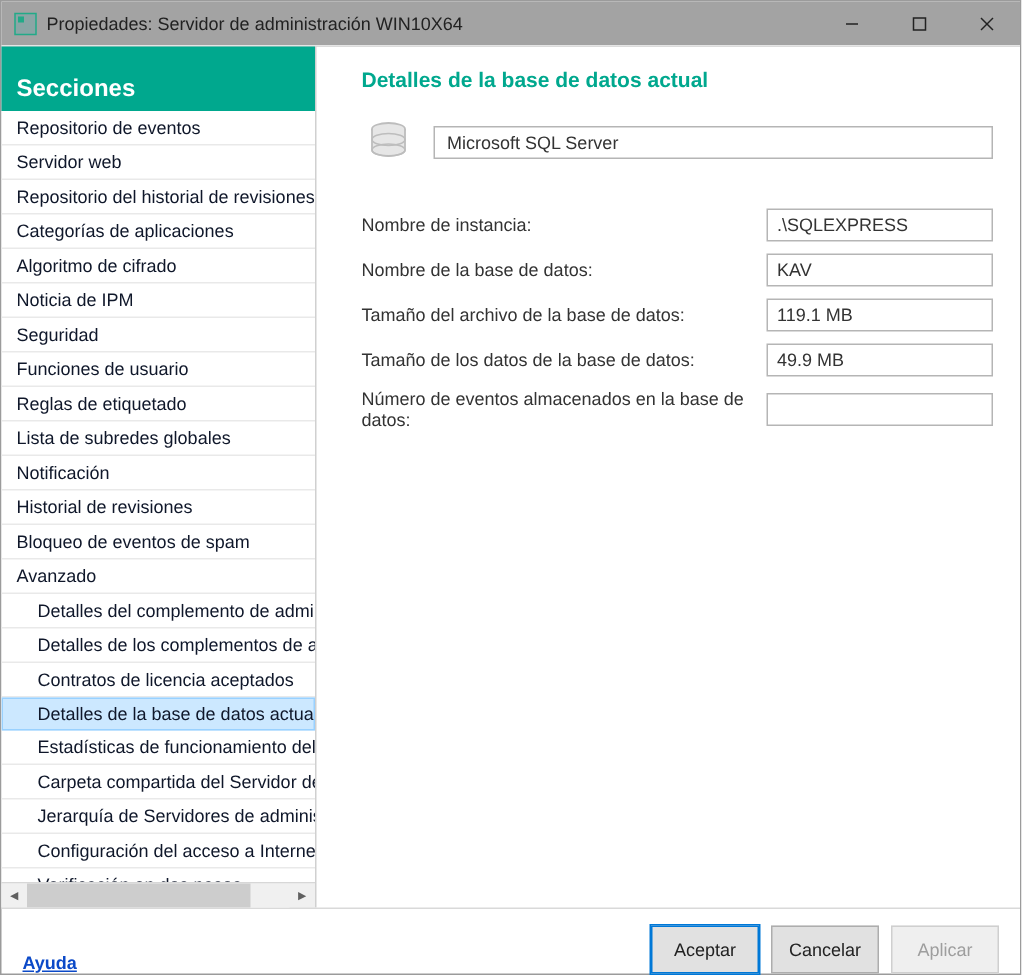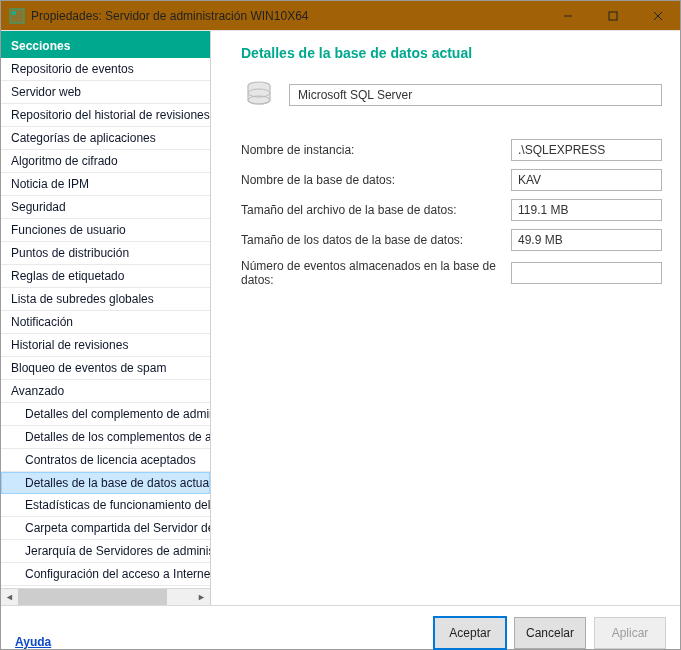--- a/index.html
+++ b/index.html
@@ -13,21 +13,21 @@
   .window {
     width: 681px; height: 650px;
     border: 1px solid #9b9b9b;
     display: flex; flex-direction: column;
     background: #fff;
   }
   .titlebar {
     height: 30px;
     display: flex; align-items: center;
     padding: 0 0 0 8px;
-    background: #a16207;
+    background: #a3a3a3;
     border-bottom: 1px solid #e5e5e5;
   }
   .title-icon {
     width: 16px; height: 16px;
     margin-right: 6px;
     display: inline-flex; align-items: center; justify-content: center;
   }
   .title-text { flex: 1; font-size: 12px; color: #222; }
   .win-btn {
     width: 45px; height: 29px;
@@ -42,22 +42,22 @@
   .sidebar {
     width: 210px;
     display: flex; flex-direction: column;
     border-right: 1px solid #d0d0d0;
     min-height: 0;
   }
   .sidebar-header {
     background: #00a88e;
     color: #fff;
     font-weight: bold;
-    font-size: 12px;
-    padding: 8px 10px 5px 10px;
+    font-size: 16px;
+    padding: 20px 10px 5px 10px;
   }
   .tree {
     flex: 1;
     overflow: hidden;
     background: #fff;
     min-height: 0;
   }
   .tree-item {
     padding: 4px 8px 4px 10px;
     border-bottom: 1px solid #e9e9e9;
@@ -218,21 +218,20 @@
       <div class="sidebar-header">Secciones</div>
       <div class="tree" id="tree">
           <div class="tree-item">Repositorio de eventos</div>
           <div class="tree-item">Servidor web</div>
           <div class="tree-item">Repositorio del historial de revisiones</div>
           <div class="tree-item">Categorías de aplicaciones</div>
           <div class="tree-item">Algoritmo de cifrado</div>
           <div class="tree-item">Noticia de IPM</div>
           <div class="tree-item">Seguridad</div>
           <div class="tree-item">Funciones de usuario</div>
-          <div class="tree-item">Puntos de distribución</div>
           <div class="tree-item">Reglas de etiquetado</div>
           <div class="tree-item">Lista de subredes globales</div>
           <div class="tree-item">Notificación</div>
           <div class="tree-item">Historial de revisiones</div>
           <div class="tree-item">Bloqueo de eventos de spam</div>
           <div class="tree-item">Avanzado</div>
           <div class="tree-item child">Detalles del complemento de administración</div>
           <div class="tree-item child">Detalles de los complementos de administración instalados</div>
           <div class="tree-item child">Contratos de licencia aceptados</div>
           <div class="tree-item child selected">Detalles de la base de datos actual</div>

